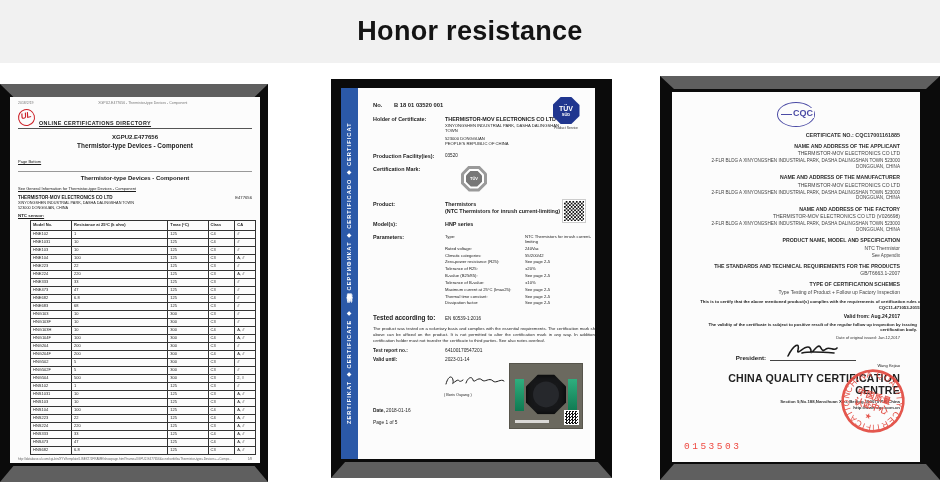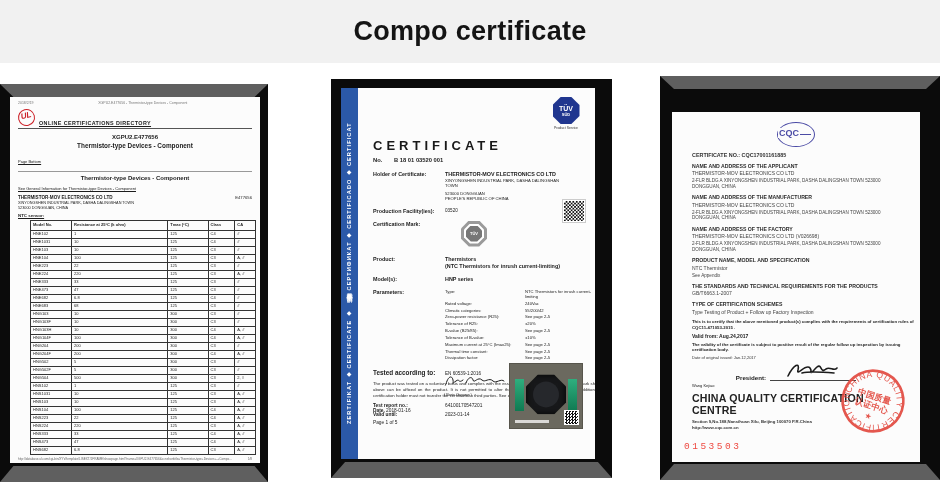--- a/index.html
+++ b/index.html
@@ -82,21 +82,21 @@
   .tuv-product-photo{position:absolute;right:12px;bottom:30px;width:74px;height:66px;background:#6b695f;box-shadow:0 0 0 1px #57554c inset;}
   .tuv-strip{position:absolute;top:16px;width:9px;height:32px;background:linear-gradient(#2fae7e,#0f7a52);}
   .tuv-strip.l{left:6px;}  .tuv-strip.r{right:6px;}
   .tuv-comp{position:absolute;left:50%;top:50%;transform:translate(-50%,-54%);width:40px;height:40px;background:#17181a;box-shadow:inset 0 0 6px #000;}
   .tuv-comp-core{position:absolute;left:50%;top:50%;transform:translate(-50%,-50%);width:26px;height:26px;background:#26282c;border-radius:50%;}
   .tuv-photo-qr{position:absolute;right:4px;bottom:4px;width:13px;height:13px;background-image:repeating-conic-gradient(#111 0% 25%,#fff 25% 50%);background-size:3px 3px;border:1px solid #fff;}
   .tuv-photo-label{position:absolute;left:6px;bottom:6px;width:34px;height:3px;background:rgba(255,255,255,.75);}
 
   
   #cqc-photo{left:660px;top:76px;width:280px;height:404px;}
-  #cqc-photo .paper{left:12px;right:20px;top:16px;bottom:18px;padding:8px 20px;text-align:left;margin-top:20px;}
+  #cqc-photo .paper{left:12px;right:20px;top:16px;bottom:18px;padding:8px 20px;text-align:right;}
   .cqc-logo{width:36px;height:23px;border:1.6px solid #4b4ba5;border-radius:50%;margin:2px auto 0 auto;color:#4b4ba5;font-weight:bold;font-size:9px;line-height:21px;position:relative;}
   .cqc-logo:before{content:"";position:absolute;left:3px;right:3px;top:49%;border-top:.8px solid #4b4ba5;}
   .cqc-logo span{position:relative;background:#fcfcfc;padding:0 1px;}
   .cqc-title{font-size:13.5px;font-weight:bold;color:#2e2e33;letter-spacing:.8px;margin-top:3px;}
   .cqc-no{font-size:5.4px;font-weight:bold;color:#333;margin-top:5px;}
   .cqc-sections{margin-top:2px;}
   .cqc-h{font-size:5.2px;font-weight:bold;color:#2b2b2b;margin-top:4.6px;}
   .cqc-line{font-size:4.6px;color:#444;margin-top:1.6px;line-height:1.25;}
   .cqc-certify{font-size:4.3px;font-weight:bold;margin:4px auto 0 auto;width:230px;line-height:1.3;}
   .cqc-validfrom{font-size:5px;font-weight:bold;margin-top:3px;}
@@ -112,21 +112,21 @@
   .cqc-url{font-size:4.3px;font-weight:bold;color:#333;margin-top:1px;}
   .cqc-serial{position:absolute;left:12px;bottom:10px;color:#ee4a42;font-size:9.5px;letter-spacing:2.5px;font-family:"Liberation Mono",monospace;}
   .cqc-stamp{position:absolute;right:14px;bottom:28px;width:66px;height:66px;transform:rotate(18deg);opacity:.92;}
 
   .sig-ink{stroke:#1c1c1c;fill:none;stroke-linecap:round;}
 </style>
 </head>
 <body>
 
 <div class="page-header">
-  <div class="page-title">Compo certificate</div>
+  <div class="page-title">Honor resistance</div>
 </div>
 
 <div class="photo" id="ul-photo">
   <div class="flap top"></div>
   <div class="flap bottom"></div>
   <div class="paper">
     <div class="ul-topbar">
       <span>2018/2/19</span>
       <span>XGPU2.E477656 - Thermistor-type Devices - Component</span>
       <span></span>
@@ -370,21 +370,20 @@
     <div class="tuv-band">ZERTIFIKAT ◆ CERTIFICATE ◆ 認證證書 ◆ СЕРТИФИКАТ ◆ CERTIFICADO ◆ CERTIFICAT</div>
     <div class="tuv-content">
       <div class="tuv-logo-wrap">
         <div class="tuv-logo oct">
           <span class="t1">TÜV</span>
           <span class="t2">SÜD</span>
         </div>
         <div class="tuv-logo-caption">Product Service</div>
       </div>
 
-      <div class="tuv-title">CERTIFICATE</div>
       <div class="tuv-no">
         <span>No.</span><span class="sp"></span>
         <span>B 18 01 03520 001</span>
       </div>
 
       <div class="tuv-row" style="margin-top:8px;">
         <div class="tuv-lbl">Holder of Certificate:</div>
         <div class="tuv-val">
           <div class="name">THERMISTOR-MOV ELECTRONICS CO LTD</div>
           <div class="addr">XINYONGSHEN INDUSTRIAL PARK, DASHA DALINGSHAN TOWN</div>

